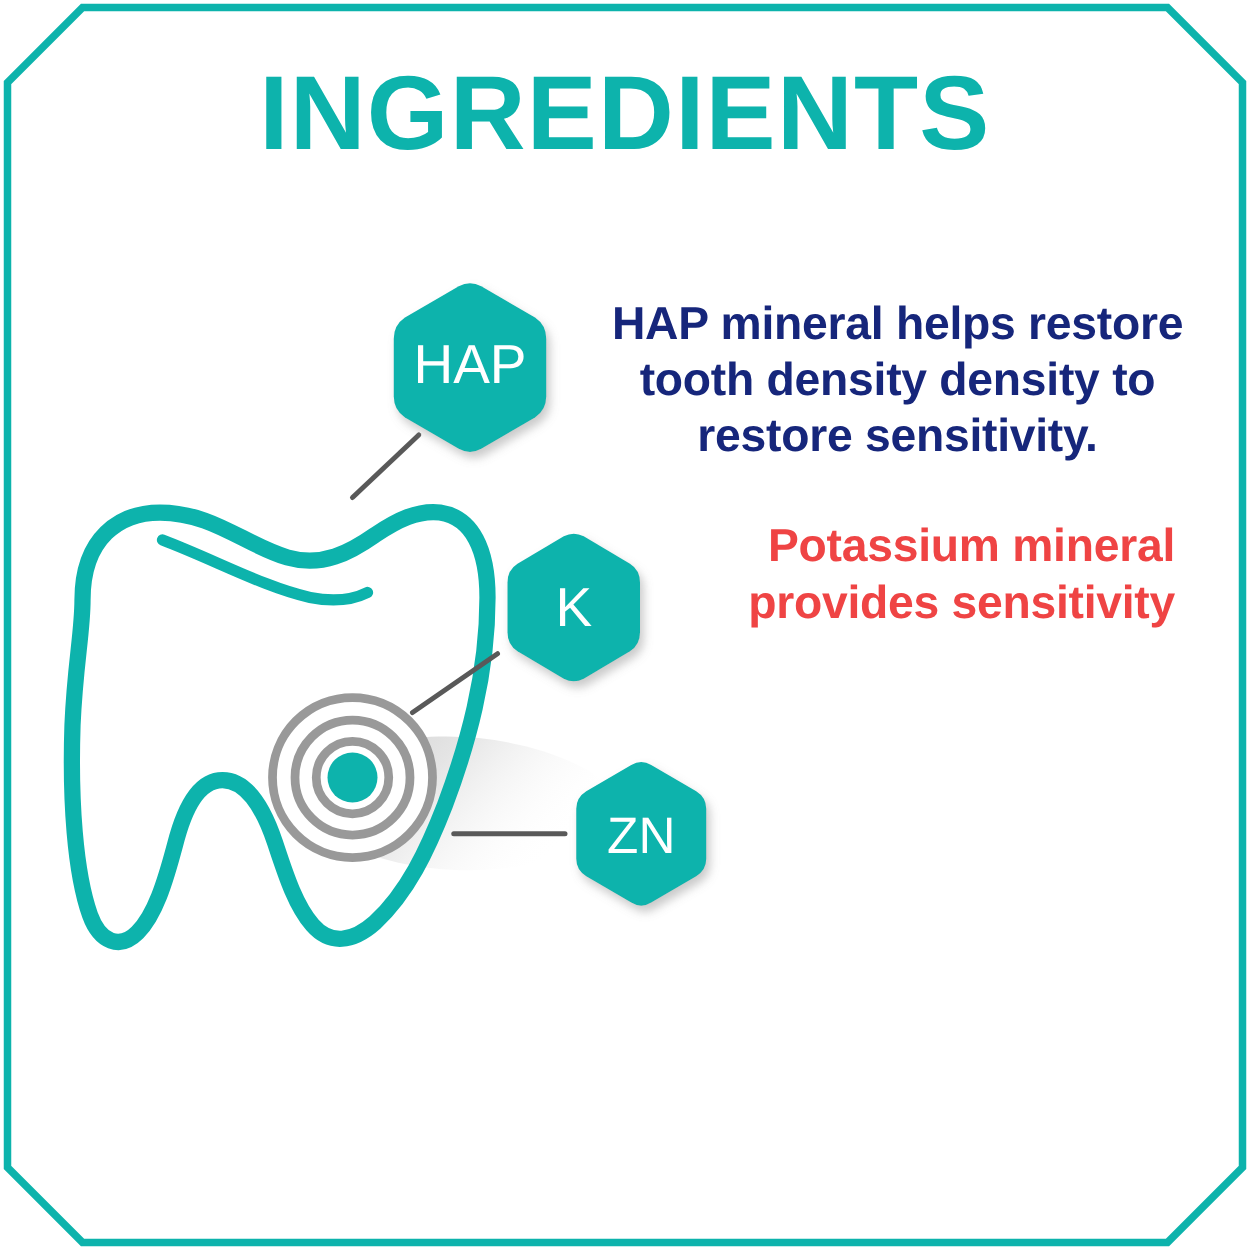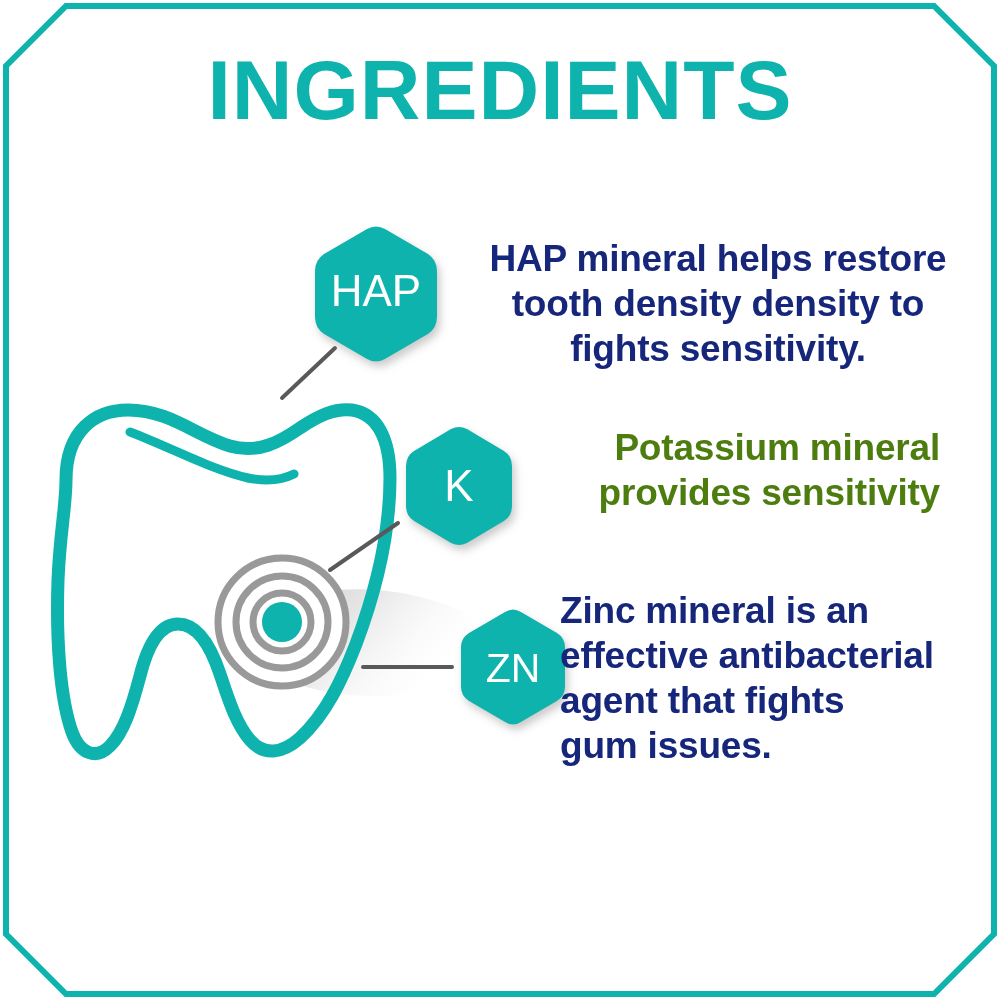--- a/index.html
+++ b/index.html
@@ -171,28 +171,22 @@
                Q 565 696 557 701 L 521 722 Q 513 727 505 722
                L 469 701 Q 461 696 461 687 L 461 647
                Q 461 638 469 633 L 505 612 Q 513 607 521 612 Z" fill="#0DB3AC"></path>
       <text class="hex-label" x="513" y="682" text-anchor="middle" font-family="Liberation Sans, sans-serif" font-size="41">ZN</text>
     </g>
   </svg>
 
   <div class="desc" id="desc-hap" style="color: rgb(22, 38, 123);">
     <div>HAP mineral helps restore</div>
     <div>tooth density density to</div>
-    <div>fights sensitivity.</div>
+    <div>restore sensitivity.</div>
   </div>
 
-  <div class="desc" id="desc-k" style="color: #4d7c0f; margin-top: 11px;">
+  <div class="desc" id="desc-k" style="color: #ef4444;">
     <div>Potassium mineral</div>
     <div>provides sensitivity</div>
   </div>
 
-  <div class="desc" id="desc-zn" style="color: rgb(22, 38, 123);">
-    <div>Zinc mineral is an</div>
-    <div>effective antibacterial</div>
-    <div>agent that fights</div>
-    <div>gum issues.</div>
-  </div>
 
 </div>
 
 </body></html>

